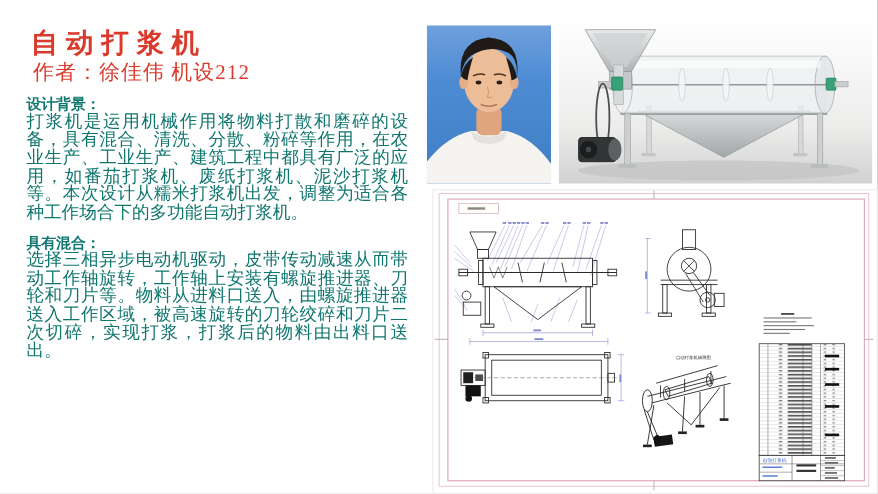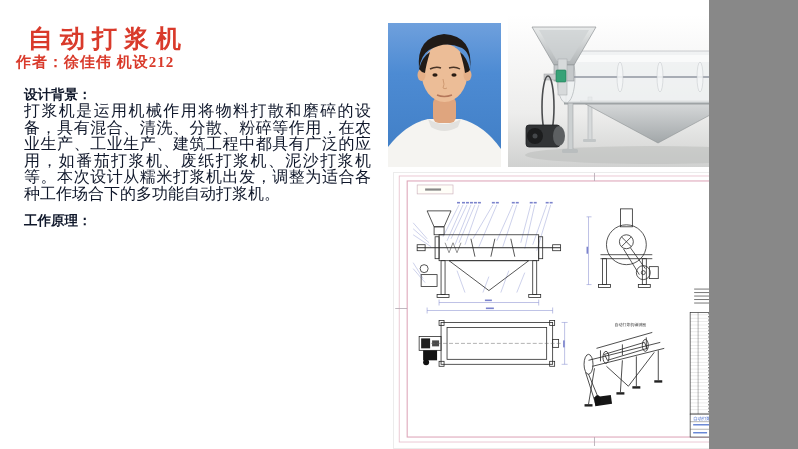--- a/index.html
+++ b/index.html
@@ -1,22 +1,22 @@
 <!DOCTYPE html>
 <html><head>
 <meta charset="utf-8">
 <style>
   html,body{margin:0;padding:0;background:#888;}
-  .slide{position:relative;width:709px;height:449px;background:#ffffff;overflow:hidden;
+  .slide{position:relative;width:798px;height:449px;background:#ffffff;overflow:hidden;
          font-family:"Liberation Serif","DejaVu Serif",serif;}
   .title{position:absolute;left:28px;top:22px;font-family:"Liberation Sans","DejaVu Sans",sans-serif;
          font-weight:bold;font-size:25px;letter-spacing:7px;color:#d93a2b;}
-  .author{position:absolute;left:16px;top:53px;font-weight:bold;font-size:15px;
+  .author{position:absolute;left:30px;top:53px;font-weight:normal;font-size:19px;
           letter-spacing:1px;color:#d93a2b;}
-  .sec{position:absolute;left:24px;width:347px;color:#0f172a;}
+  .sec{position:absolute;left:24px;width:347px;color:#0f766e;}
   .sec-h{font-weight:bold;font-size:13.5px;line-height:17px;}
   .sec-b{font-size:16px;line-height:16.6px;text-align:justify;}
   .photo-wrap{position:absolute;left:388px;top:23px;width:113px;height:144px;}
   .render-wrap{position:absolute;left:508px;top:15px;width:285px;height:152px;}
   .sheet-wrap{position:absolute;left:393px;top:172px;width:403px;height:275px;
               background:#fff;border:1px solid #ececec;}
   svg{display:block;}
 </style>
 </head>
 <body>
@@ -24,21 +24,22 @@
 <div class="slide">
 
   <div class="title">自动打浆机</div>
   <div class="author">作者：徐佳伟 机设212</div>
 
   <div class="sec" style="top:86px">
     <div class="sec-h">设计背景：</div>
     <div class="sec-b">打浆机是运用机械作用将物料打散和磨碎的设备，具有混合、清洗、分散、粉碎等作用，在农业生产、工业生产、建筑工程中都具有广泛的应用，如番茄打浆机、废纸打浆机、泥沙打浆机等。本次设计从糯米打浆机出发，调整为适合各种工作场合下的多功能自动打浆机。</div>
   </div>
   <div class="sec" style="top:212px">
-    <div class="sec-h">工作原理：</div>
+    <div class="sec-h">具有混合：</div>
+    <div class="sec-b">选择三相异步电动机驱动，皮带传动减速从而带动工作轴旋转，工作轴上安装有螺旋推进器、刀轮和刀片等。物料从进料口送入，由螺旋推进器送入工作区域，被高速旋转的刀轮绞碎和刀片二次切碎，实现打浆，打浆后的物料由出料口送出。</div>
   </div>
   <div class="sec" style="top:324px">
   </div>
 
   <div class="photo-wrap">
     <svg viewBox="0 0 113 144" width="113" height="144">
       <defs>
         <linearGradient id="pbg" x1="0" y1="0" x2="0" y2="1">
           <stop offset="0" stop-color="#6fa0dd"></stop>
             <stop offset="0.35" stop-color="#4d8bd3"></stop>

